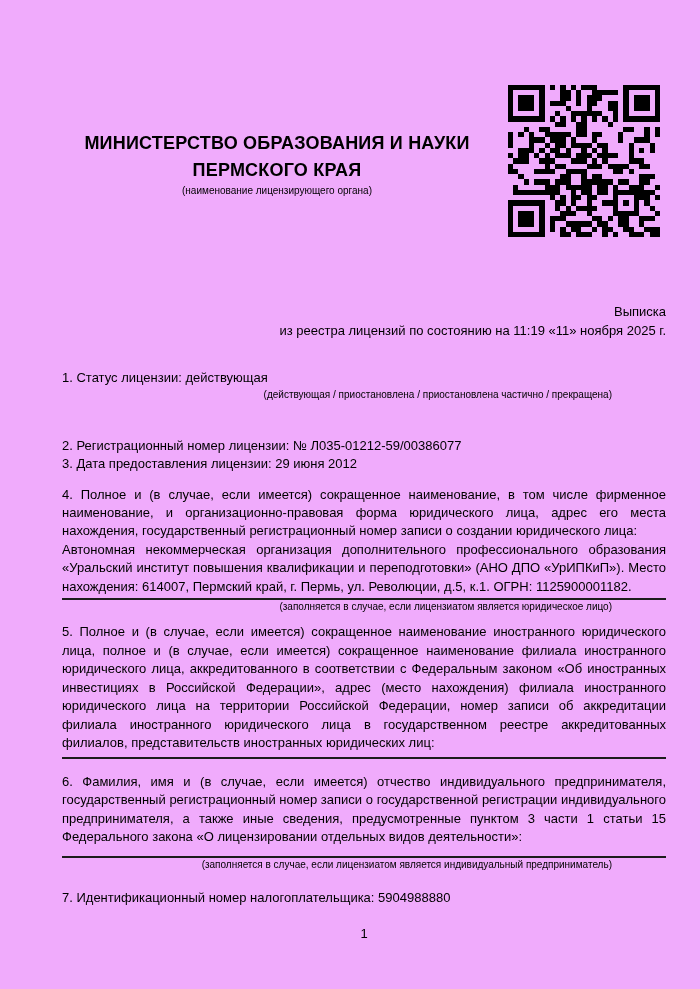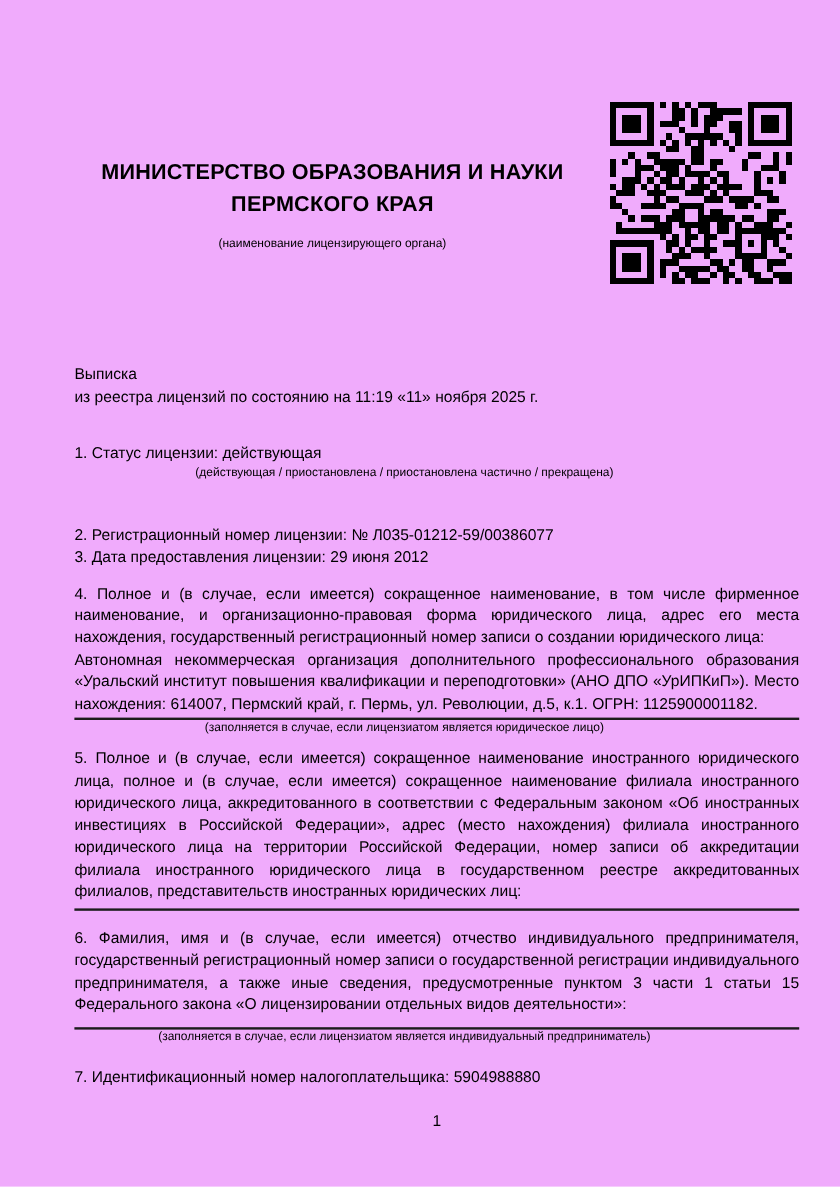--- a/index.html
+++ b/index.html
@@ -5,28 +5,28 @@
   html, body { margin:0; padding:0; background:#ffffff; }
   .page {
     position:relative; width:700px; height:989px; background:#f0abfc;
     font-family:Liberation Sans, sans-serif; color:#000; overflow:hidden;
   }
   .qr { position:absolute; left:508px; top:85px; width:152px; height:152px; }
   .qr svg { display:block; width:152px; height:152px; shape-rendering:crispEdges; }
 
   .header-text { position:absolute; left:62px; top:130px; width:430px; text-align:center; }
   .ministry { font-weight:bold; font-size:18px; line-height:1.5; letter-spacing:0.2px; }
-  .header-caption { font-size:10px; margin-top:14px; }
-
-  .doc-title { position:absolute; left:62px; top:303px; width:604px; text-align:left; font-size:13px; line-height:1.45; }
+  .header-caption { font-size:10px; margin-top:1px; }
+
+  .doc-title { position:absolute; left:62px; top:303px; width:604px; text-align:right; font-size:13px; line-height:1.45; }
 
   .content { position:absolute; left:62px; top:369px; width:604px; font-size:13px; line-height:1.42; }
   .content p { margin:0; }
   .just { text-align:justify; text-align-last:left; }
-  .fill-caption { font-size:10px; text-align:center; width:550px; margin:2px 0 0 0; }
+  .fill-caption { font-size:10px; text-align:right; width:550px; margin:2px 0 0 0; }
   .rule { border:none; border-top:2px solid #1c1c1c; height:0; margin:2px 0 0 0; width:604px; }
 
   .page-num { position:absolute; left:62px; top:926px; width:604px; text-align:center; font-size:13px; }
 </style>
 </head>
 <body>
 
 <div class="page">
 
   <div class="qr">

